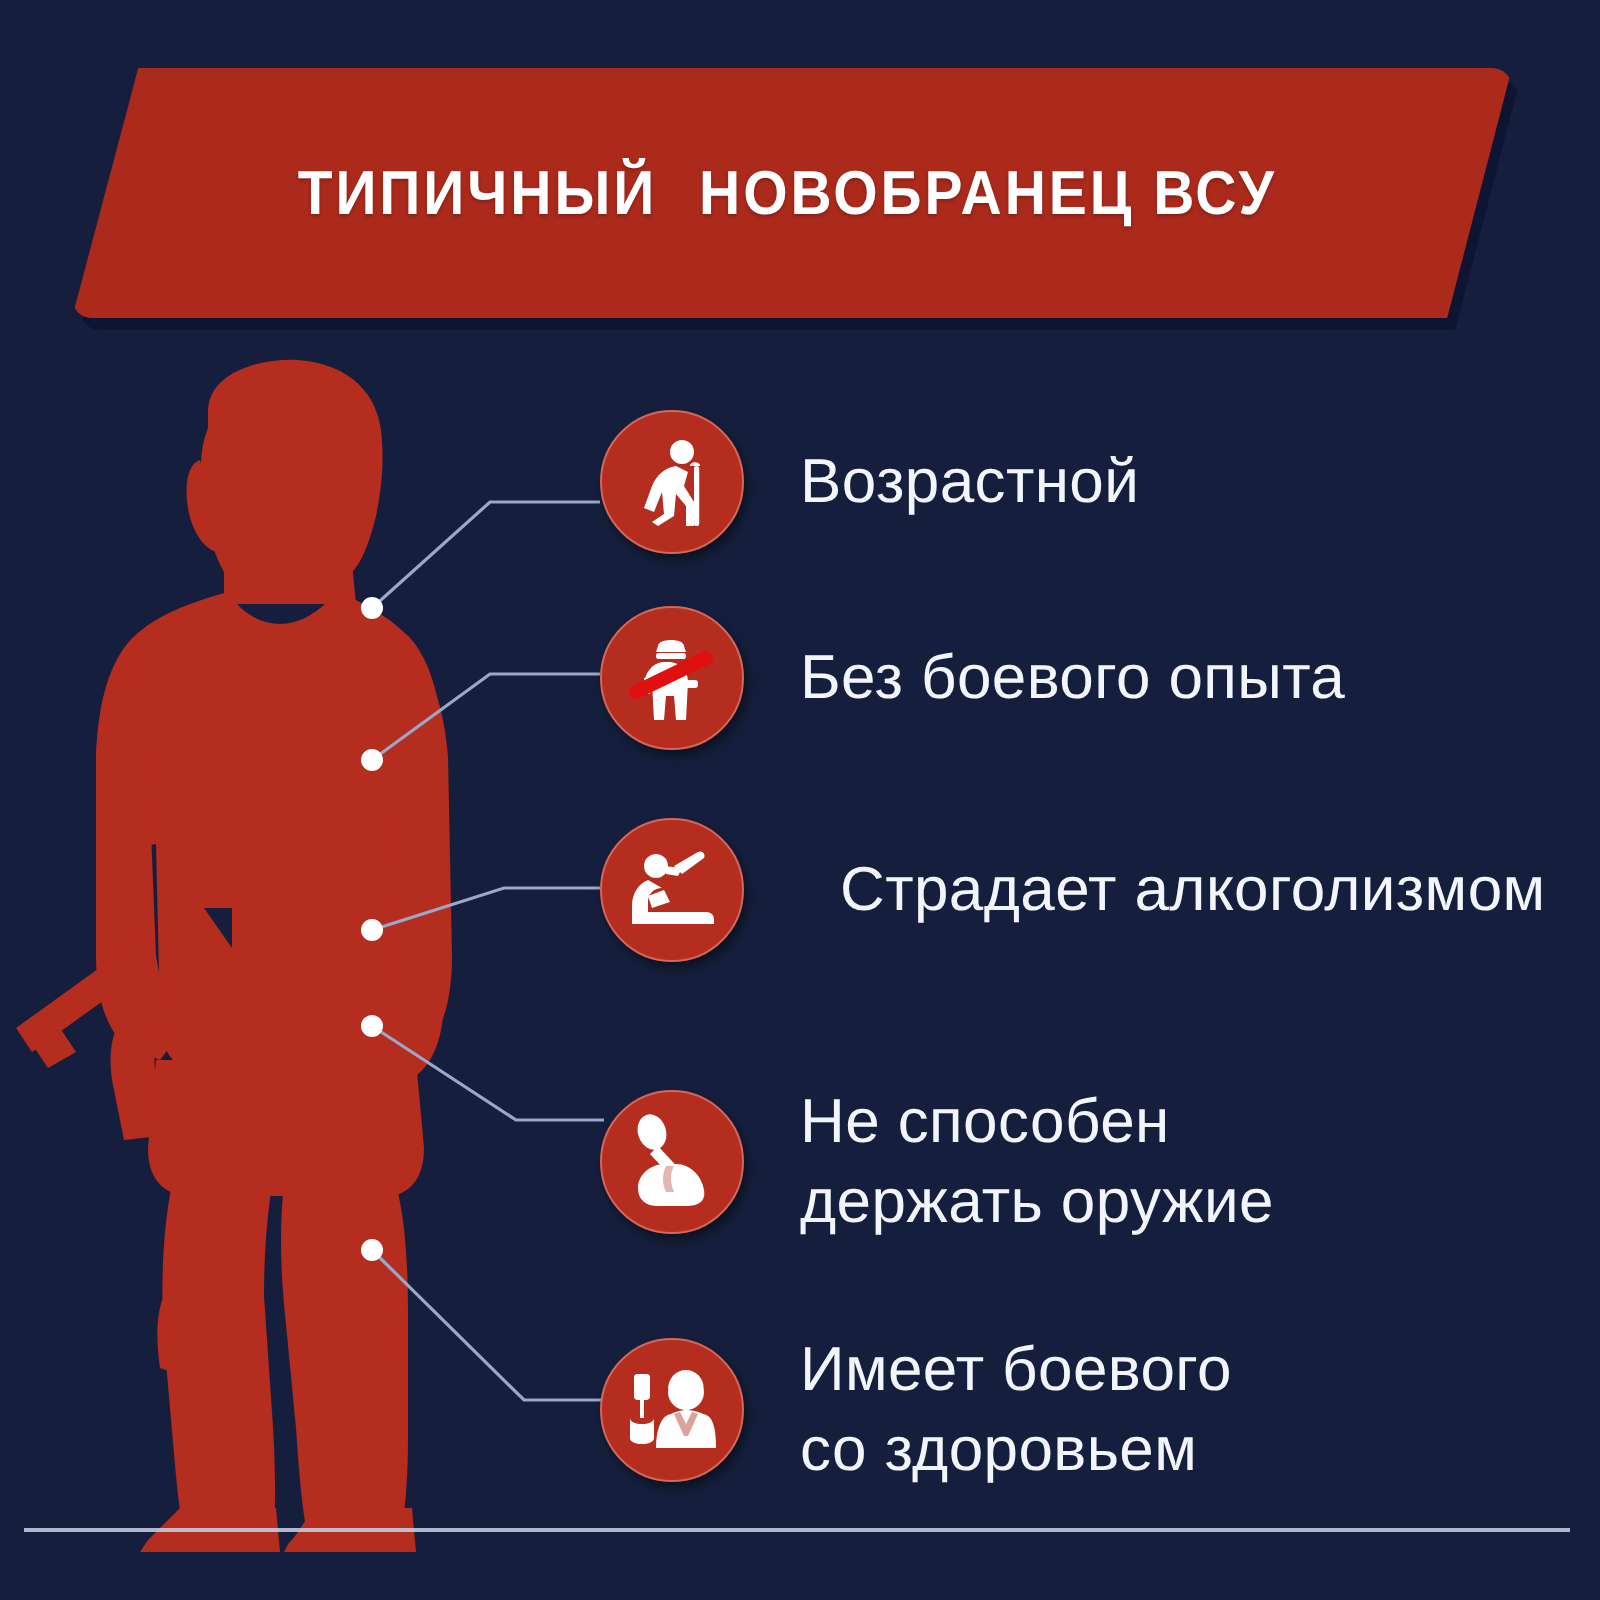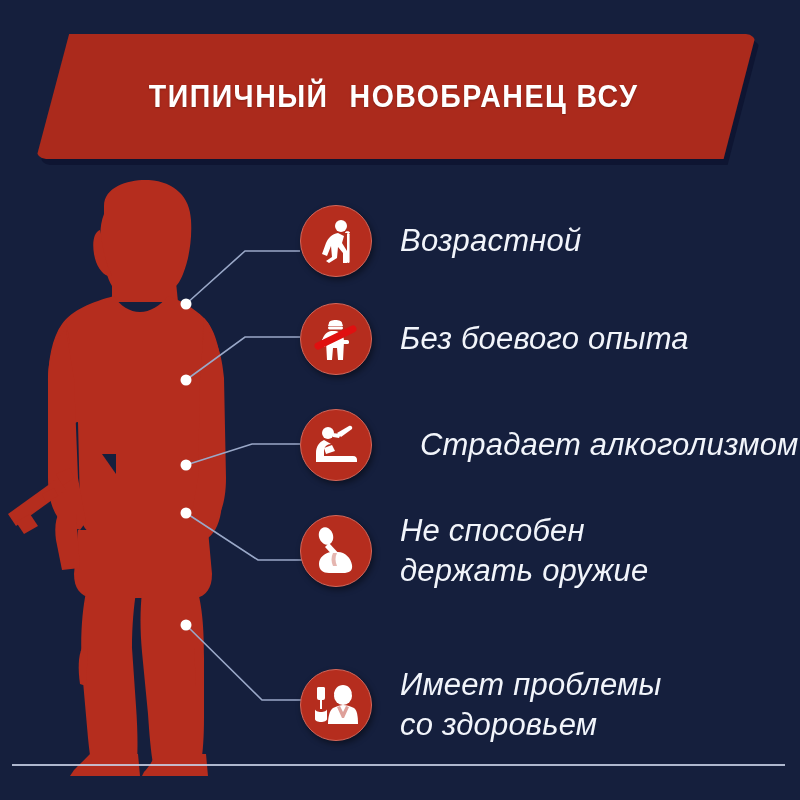--- a/index.html
+++ b/index.html
@@ -46,21 +46,21 @@
   .soldier{position:absolute;left:8px;top:178px;width:260px;height:600px;}
   .ground{
     position:absolute;left:12px;top:764px;width:773px;height:2px;
     background:#c9d2e8;opacity:.85;
   }
 
   
   .connectors{position:absolute;left:0;top:0;width:800px;height:800px;pointer-events:none;}
 
   
-  .item{position:absolute;display:flex;align-items:center;font-style:italic;}
+  .item{position:absolute;display:flex;align-items:center;}
   .icon-circle{
     width:70px;height:70px;border-radius:50%;
     background:#b52d1e;
     border:1.5px solid #d4675a;
     box-shadow:2px 3px 6px rgba(0,0,0,.45);
     flex:0 0 auto;
     display:flex;align-items:center;justify-content:center;
     position:relative;
   }
   .icon-circle svg{display:block;}
@@ -199,21 +199,21 @@
           <path d="M5 36 L42 36 C45 36 46 38 46 40 L46 42 L5 42 Z"></path>
           <path d="M21 13 L22 17 L28 18 L30 14 Z"></path>
           <path d="M26 13 L38 6 C40 5 42 7 41 9 L30 17 Z"></path>
           <path d="M13 28 L21 25 L24 31 L15 34 Z"></path>
         </g>
       </svg>
     </div>
     <div class="item-label">Страдает алкоголизмом</div>
   </div>
 
-  <div class="item" style="left:300px;top:511px;justify-content:space-between;">
+  <div class="item" style="left:300px;top:541px;justify-content:space-between;">
     <div class="icon-circle">
       <svg width="50" height="50" viewBox="0 0 50 50">
         <g fill="#ffffff">
           <ellipse cx="15" cy="10" rx="7" ry="9" transform="rotate(-18 15 10)"></ellipse>
           <path d="M18 17 L31 31 L27 35 L14 21 Z"></path>
           <path d="M27 26 C34 26 40 32 41 39 C42 45 38 47 32 47 L18 47 C12 47 8 44 8 38 C8 32 13 27 20 26 Z"></path>
           <path d="M22 27 C20 31 20 36 22 40 L26 40 C24 35 24 31 26 27 Z" fill="#b52d1e" opacity=".35"></path>
         </g>
       </svg>
     </div>
@@ -229,17 +229,17 @@
           <rect x="6" y="7" width="8" height="5" rx="2"></rect>
           <rect x="9" y="20" width="2" height="9"></rect>
           <path d="M4 29 C4 33 16 33 16 29 L16 39 C16 43 4 43 4 39 Z"></path>
           <circle cx="32" cy="16" r="9"></circle>
           <path d="M23 15 C23 9 27 5 32 5 C37 5 41 9 41 15 L41 13 C38 12 34 11 30 12 C27 12 24 13 23 15 Z"></path>
           <path d="M22 28 C26 26 30 25 32 25 C35 25 39 26 43 28 C46 30 47 36 47 44 L17 44 C17 36 19 30 22 28 Z"></path>
           <path d="M29 26 L32 32 L35 26 L38 27 L33 38 L31 38 L26 27 Z" fill="#b52d1e" opacity=".45"></path>
         </g>
       </svg>
     </div>
-    <div class="item-label two">Имеет проблемы
+    <div class="item-label two">Имеет боевого
 со здоровьем</div>
   </div>
 
 </div>
 
 </body></html>

